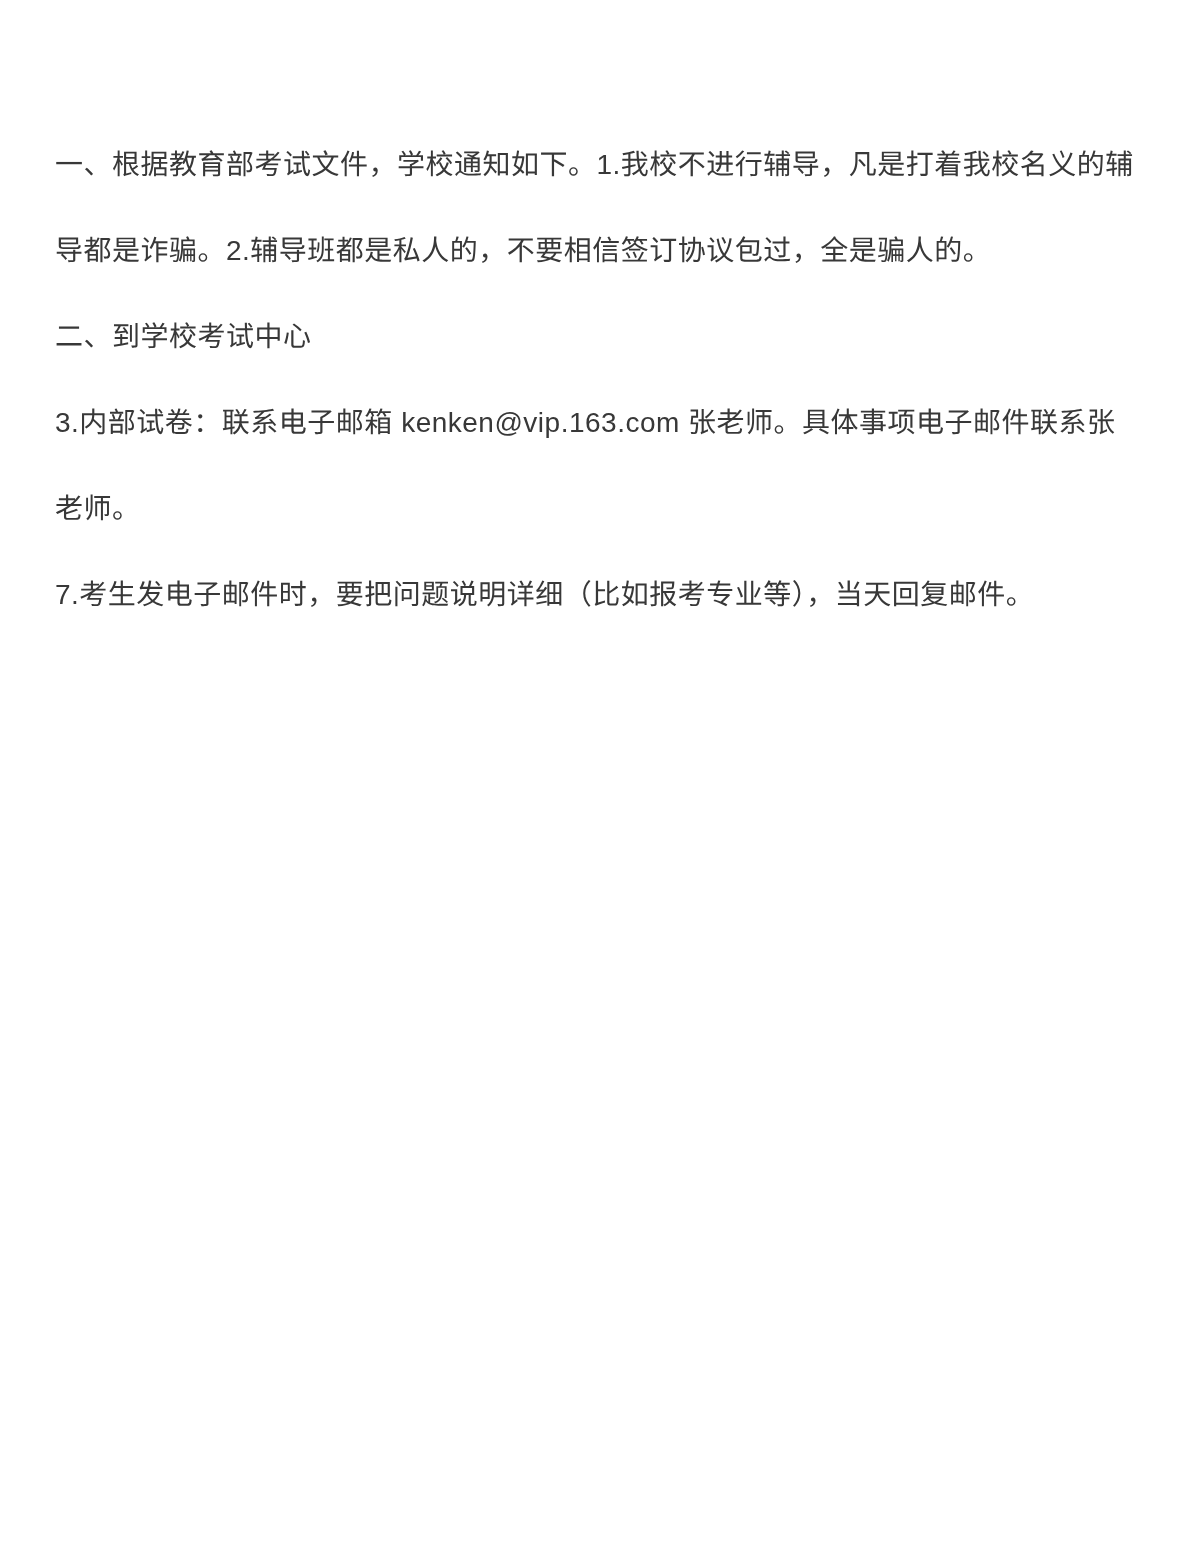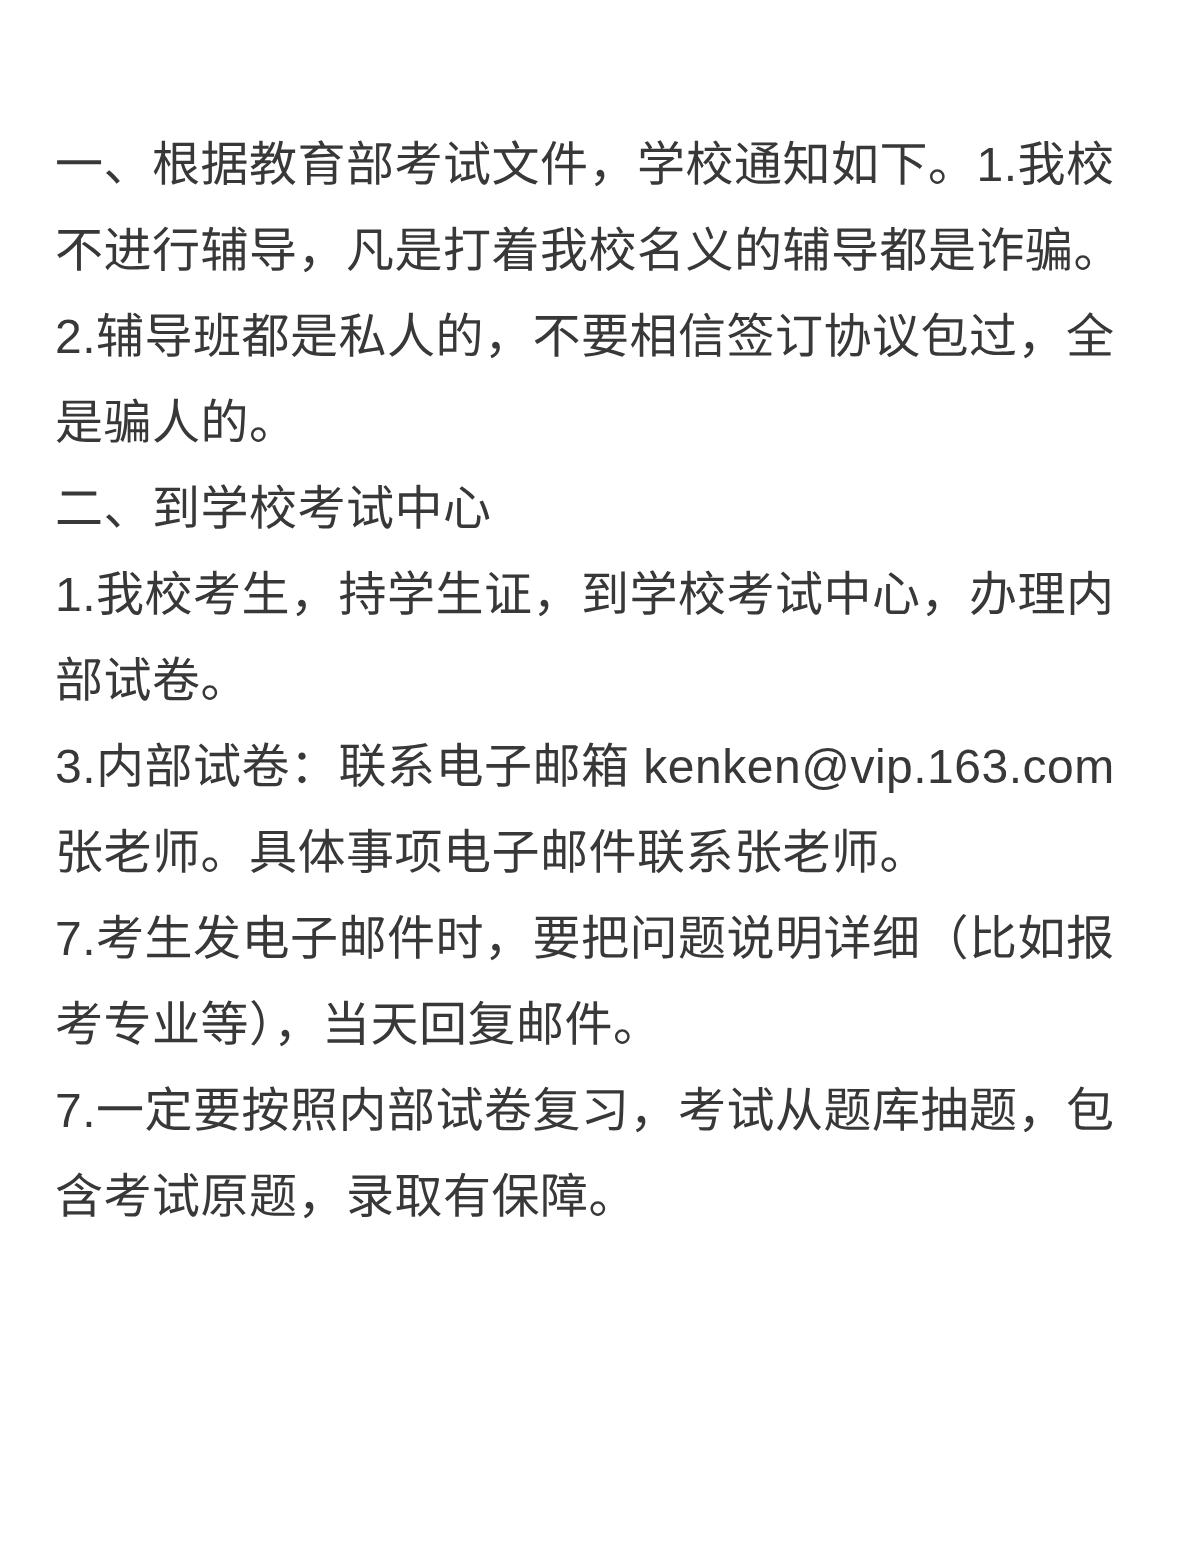--- a/index.html
+++ b/index.html
@@ -15,32 +15,30 @@
   .document {
     box-sizing: border-box;
     width: 1187px;
     min-height: 1555px;
     padding: 122px 50px 60px 55px;
     background: #ffffff;
   }
   .document p {
     margin: 0;
     padding: 0;
-    font-size: 48px;
+    font-size: 28px;
     line-height: 86px;
     color: #383838;
     letter-spacing: 0.5px;
     text-align: left;
     word-break: break-all;
     overflow-wrap: anywhere;
   }
 </style>
 </head>
 <body>
 
 <div class="document">
   <p>一、根据教育部考试文件，学校通知如下。1.我校不进行辅导，凡是打着我校名义的辅导都是诈骗。2.辅导班都是私人的，不要相信签订协议包过，全是骗人的。</p>
   <p>二、到学校考试中心</p>
-  <p>1.我校考生，持学生证，到学校考试中心，办理内部试卷。</p>
   <p>3.内部试卷：联系电子邮箱 kenken@vip.163.com 张老师。具体事项电子邮件联系张老师。</p>
   <p>7.考生发电子邮件时，要把问题说明详细（比如报考专业等），当天回复邮件。</p>
-  <p>7.一定要按照内部试卷复习，考试从题库抽题，包含考试原题，录取有保障。</p>
 </div>
 
 </body></html>

